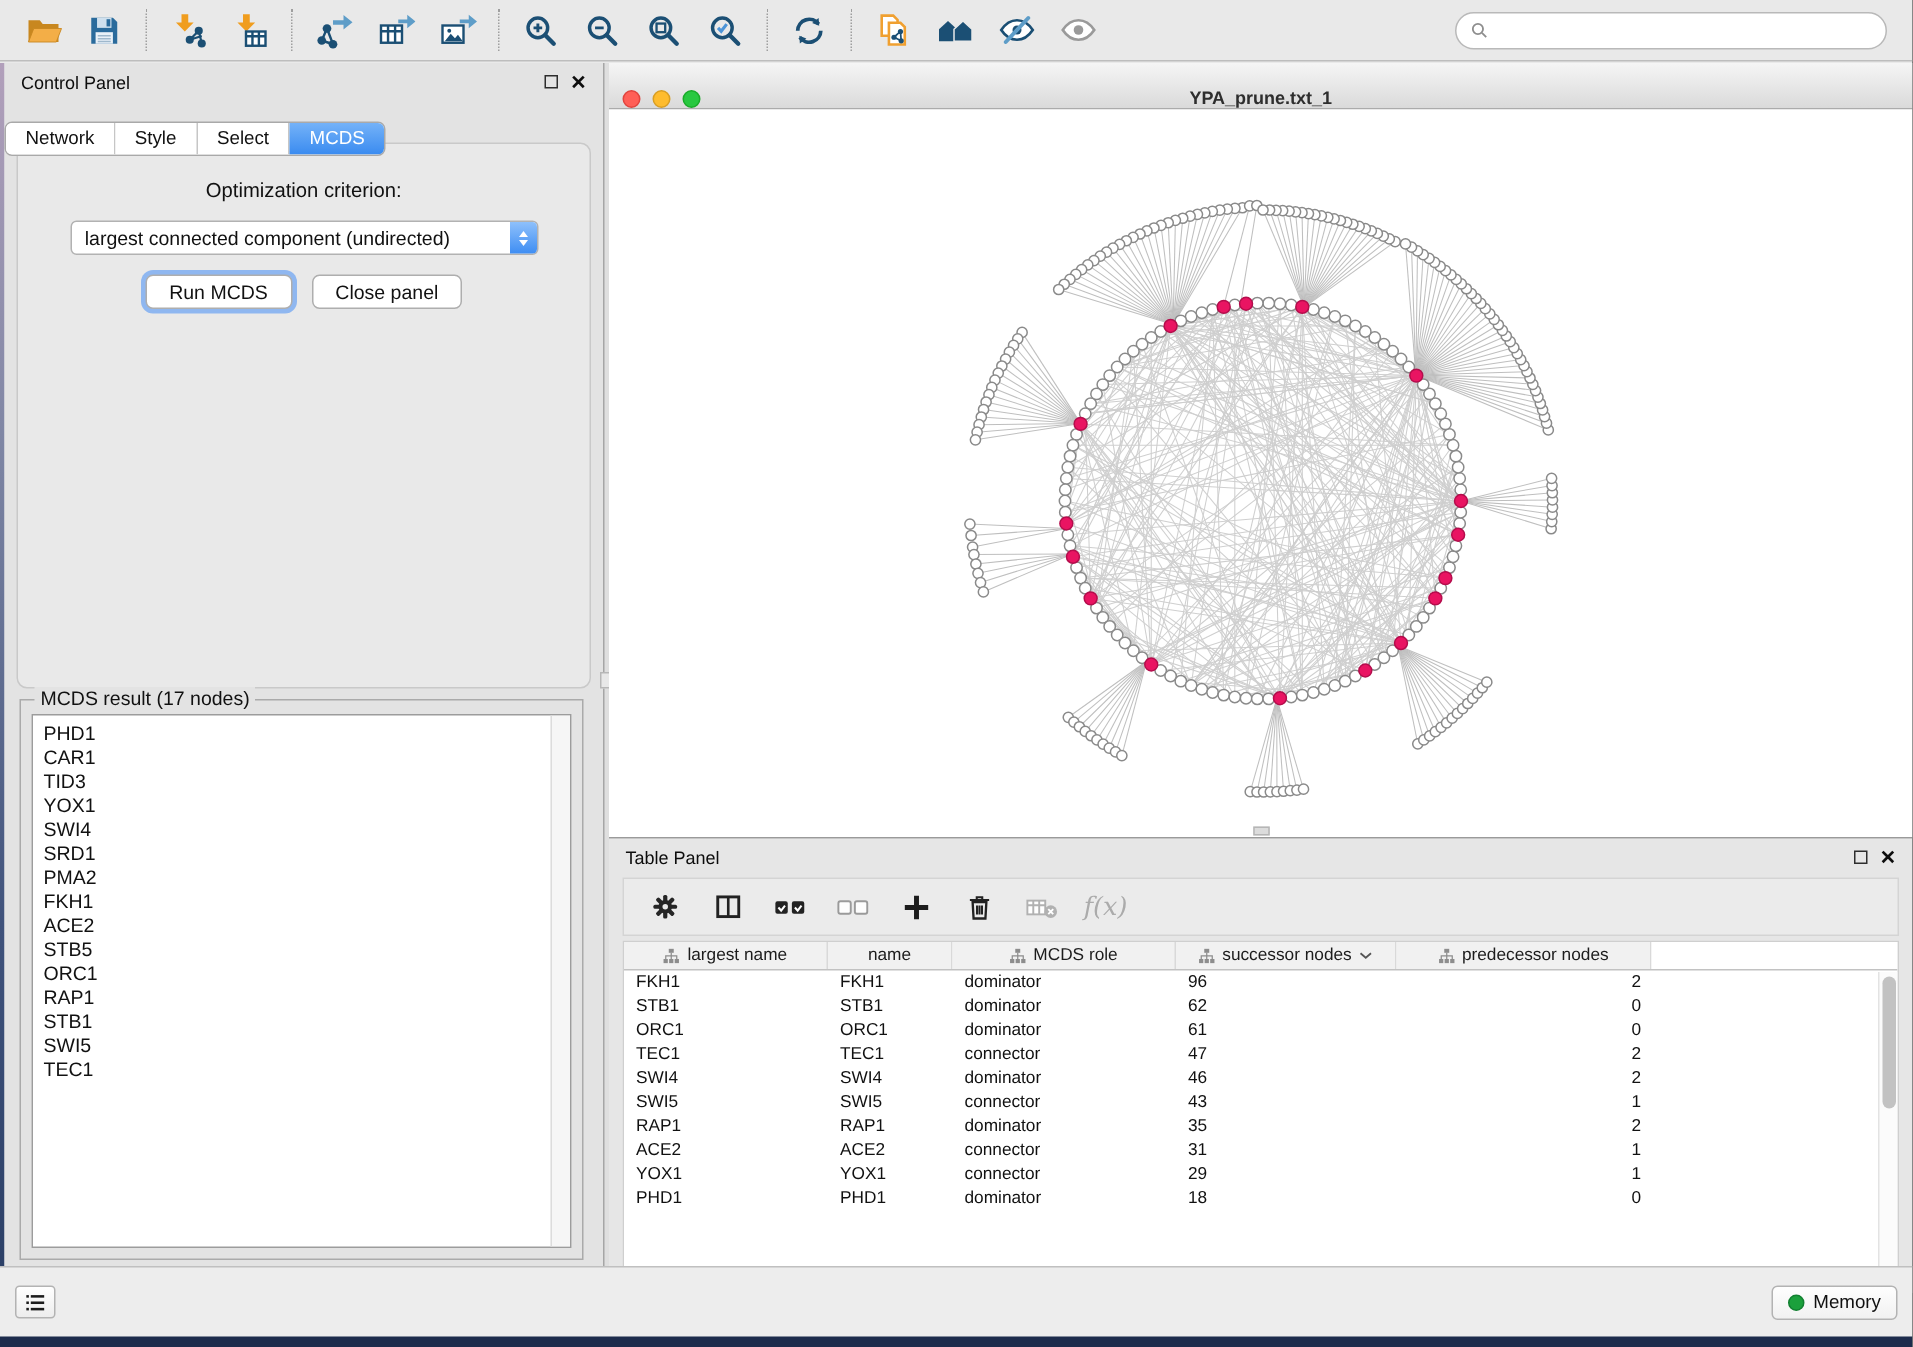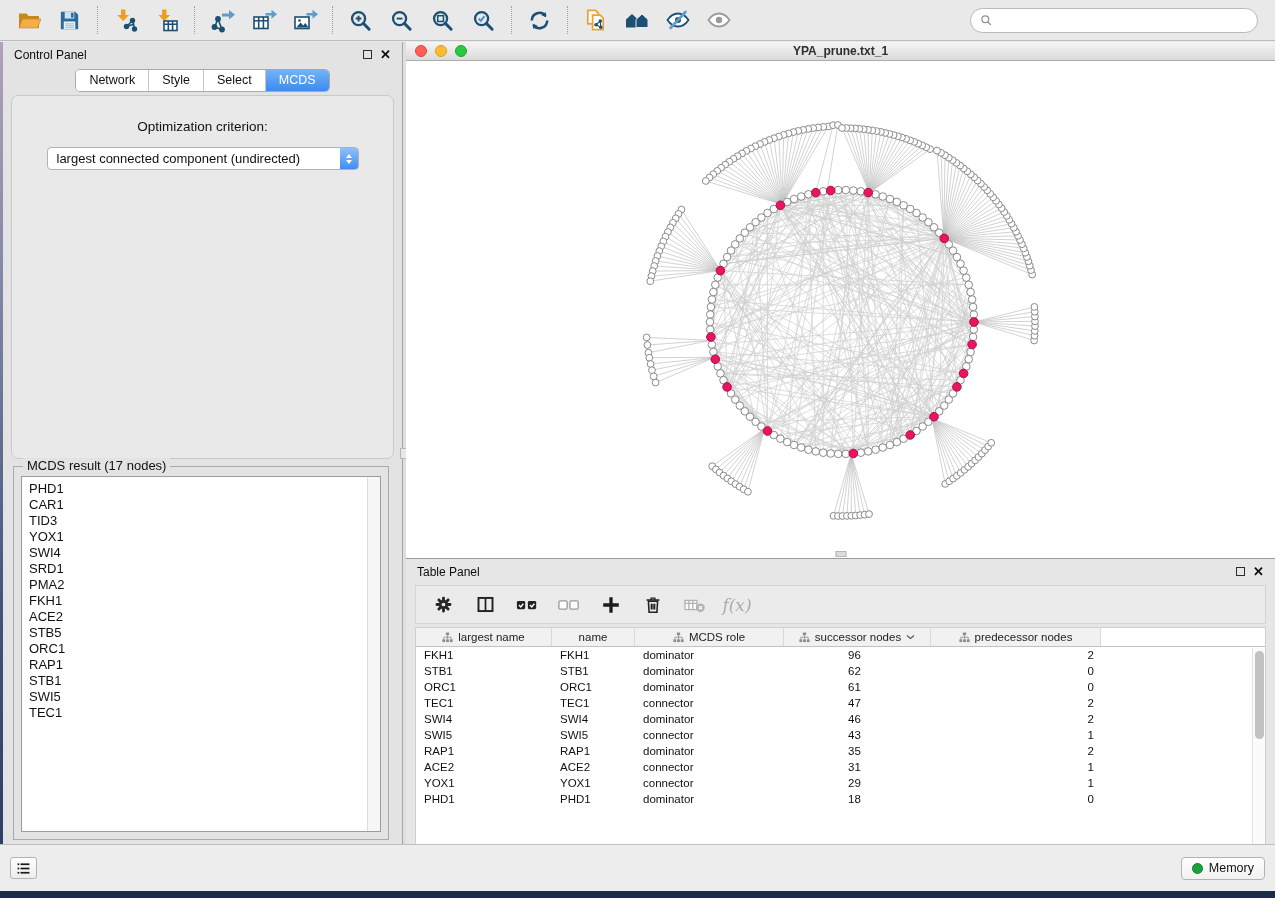--- a/index.html
+++ b/index.html
@@ -21,21 +21,21 @@
   .body-row{position:absolute;top:42px;left:0;right:0;bottom:36px;display:flex;}
   .left-strip{width:3px;background:linear-gradient(180deg,#b2a0bb,#8087a5 30%,#40537c 70%,#2b3f66);}
 
   
   .control-panel{width:399px;background:#e3e3e3;position:relative;flex:none;}
   .panel-header{height:25px;display:flex;align-items:center;padding:0 11px;font-size:12px;color:#0d0d0d;}
   .win-btns{margin-left:auto;display:flex;gap:8px;align-items:center;}
   .float-btn{width:9px;height:9px;border:1.5px solid #2d2d2d;background:transparent;}
   .close-btn{font-size:13px;font-weight:bold;color:#0d0d0d;line-height:1;}
 
-  .cp-tabs{display:flex;justify-content:center;position:relative;z-index:2;margin-top:2px;}
+  .cp-tabs{display:flex;justify-content:flex-start;position:relative;z-index:2;margin-top:14px;}
   .seg{display:inline-flex;border:1px solid #a9a9a9;border-radius:5px;overflow:hidden;background:#fff;}
   .seg .tab{padding:3px 13px 4px;font-size:12.5px;color:#111;background:#fff;border-right:1px solid #c6c6c6;}
   .seg .tab:last-child{border-right:none;}
   .seg .tab.active{background:linear-gradient(#74b2f8,#3a8bf0);color:#fff;}
 
   .cp-content{position:absolute;left:8px;right:8px;top:53px;height:364px;background:#e9e9e9;
               border:1px solid #c9c9c9;border-radius:7px;text-align:center;padding-top:23px;}
   .opt-label{font-size:13.5px;}
   .selectbox{display:flex;align-items:center;width:312px;height:23px;margin:13px auto 0;background:#fff;
              border:1px solid #b2b2b2;border-radius:4px;padding-left:9px;font-size:13px;text-align:left;}
@@ -54,22 +54,22 @@
                border:1px solid #9c9c9c;display:flex;overflow:hidden;}
   .list-items{flex:1;padding:4px 0 0 7px;font-size:13px;line-height:16px;text-align:left;}
   .list-scroll{width:13px;border-left:1px solid #dcdcdc;background:#f6f6f6;}
 
   .v-splitter{width:4px;background:#dfdfdf;border-left:1px solid #a6a6a6;position:relative;flex:none;}
   .v-grip{position:absolute;top:406px;left:-3px;width:8px;height:11px;background:#e8e8e8;border:1px solid #b7b7b7;}
 
   
   .right-col{flex:1;display:flex;flex-direction:column;min-width:0;}
   .network-window{height:517px;flex:none;display:flex;flex-direction:column;border-bottom:1px solid #9a9a9a;background:#fff;position:relative;}
-  .nw-titlebar{height:19px;background:linear-gradient(#f5f5f5,#dadada);border-bottom:1px solid #ababab;
-               position:relative;display:flex;align-items:center;flex:none;}
+  .nw-titlebar{height:31px;background:linear-gradient(#f5f5f5,#dadada);border-bottom:1px solid #ababab;
+               position:relative;display:flex;align-items:flex-end;flex:none;}
   .traffic{display:flex;gap:8px;margin-left:9px;z-index:1;}
   .light{width:12px;height:12px;border-radius:50%;}
   .light.red{background:#ff5f57;border:1px solid #e0443e;}
   .light.yellow{background:#febc2e;border:1px solid #d89e24;}
   .light.green{background:#28c840;border:1px solid #1aab29;}
   .nw-title{position:absolute;left:0;right:0;text-align:center;font-size:12px;font-weight:bold;color:#2e2e2e;}
   .nw-canvas{flex:1;position:relative;background:#fff;}
   #net-svg{position:absolute;left:0;top:0;}
   .h-grip{position:absolute;left:50%;bottom:1px;width:11px;height:6px;background:#dcdcdc;border:1px solid #b6b6b6;transform:translateX(-50%);}
 
@@ -80,21 +80,21 @@
   .ttb{width:36px;height:30px;display:flex;align-items:center;justify-content:center;background:transparent;border:none;padding:0;}
   .fx{font-family:"DejaVu Serif",serif;font-style:italic;font-size:17px;color:#ababab;}
   .tp-table{margin:0 9px;flex:1;background:#fff;border:1px solid #cfcfcf;position:relative;overflow:hidden;}
   .tgrid{display:grid;grid-template-columns:136px 83px 149px 147px 170px 1fr;}
   .thead{height:19px;border-bottom:1px solid #c2c2c2;font-size:11.5px;}
   .th{display:flex;align-items:center;justify-content:center;gap:5px;background:#f1f1f1;
       border-right:1px solid #d9d9d9;color:#1c1c1c;white-space:nowrap;overflow:hidden;}
   .th.th-empty{background:#fff;border-right:none;}
   .trow{height:16px;font-size:11.5px;align-items:center;}
   .td{padding:0 8px;white-space:nowrap;overflow:hidden;}
-  .td.num3{text-align:center;padding-right:14px;}
+  .td.num3{text-align:left;padding-right:14px;}
   .td.num4{text-align:right;padding-right:7px;}
   .tp-scroll{position:absolute;top:20px;right:0;bottom:0;width:13px;background:#fbfbfb;border-left:1px solid #e3e3e3;}
   .tp-thumb{position:absolute;top:3px;left:2px;width:9px;height:88px;border-radius:5px;background:#c2c2c2;}
   .tp-tabs{height:28px;display:flex;align-items:center;justify-content:center;flex:none;}
 
   
   .statusbar{position:absolute;left:0;right:0;bottom:7px;height:47px;background:#ededed;
              border-top:1px solid #c0c0c0;display:flex;align-items:center;padding:0 10px;}
   .sb-btn{width:27px;height:22px;border:1px solid #b3b3b3;border-radius:3px;
           background:linear-gradient(#ffffff,#ededed);display:flex;align-items:center;justify-content:center;padding:0;}
@@ -280,20 +280,24 @@
         </span>
       </div>
       <div class="cp-content">
         <div class="opt-label">Optimization criterion:</div>
         <div class="selectbox">
           <span>largest connected component (undirected)</span>
           <span class="spinner">
               <span class="tri-up"></span>
               <span class="tri-down"></span>
             </span>
+        </div>
+        <div class="btn-row">
+          <button class="btn focus-ring">Run MCDS</button>
+          <button class="btn">Close panel</button>
         </div>
       </div>
       <div class="result-group">
         <span class="group-title">MCDS result (17 nodes)</span>
         <div class="result-list">
           <div class="list-items">
               <div>PHD1</div>
               <div>CAR1</div>
               <div>TID3</div>
               <div>YOX1</div>

